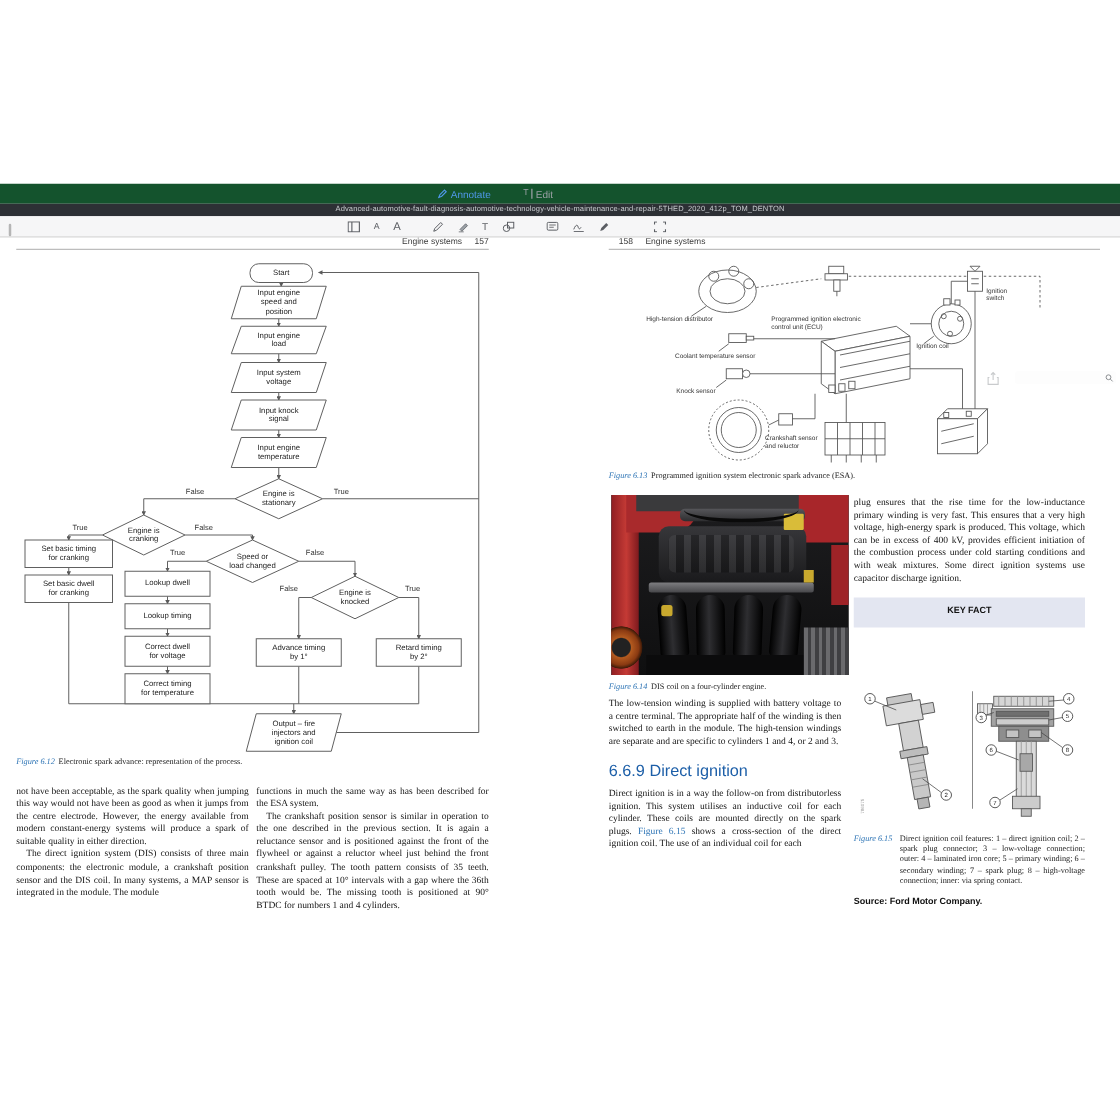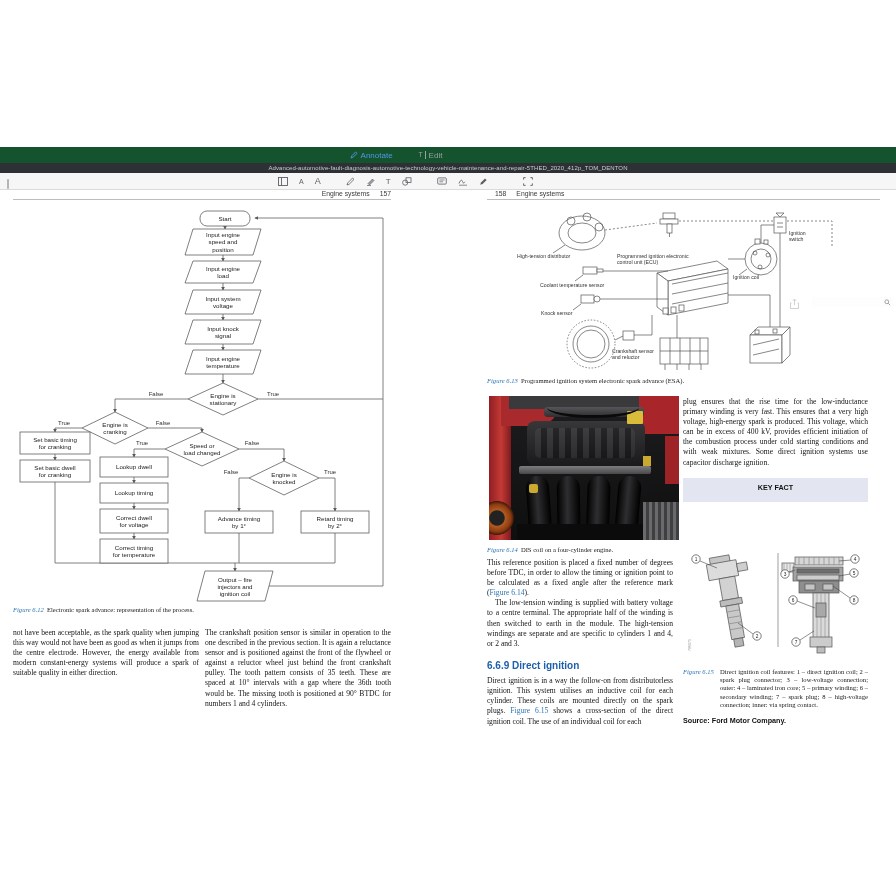--- a/index.html
+++ b/index.html
@@ -39,21 +39,21 @@
 
   
   .cap{position:absolute;font-size:6.6px;font-family:"Liberation Serif",serif;color:#222;line-height:1.25;}
   .cap-label{color:#2d74b5;font-style:italic;margin-right:3px;}
   .cap-grid{display:grid;grid-template-columns:auto 1fr;column-gap:3px;}
   .bt{font-size:7.6px;line-height:1.33;text-align:justify;font-family:"Liberation Serif",serif;color:#141414;}
   .bt p{margin:0;}
   .bt p+p{text-indent:8px;}
   .col{position:absolute;width:186px;}
   .lnk{color:#2d74b5;}
-  .h669{font-size:10px;font-weight:bold;color:#1d5fa8;font-family:"Liberation Sans",sans-serif;margin:10px 0 4px 0;text-align:left;}
+  .h669{font-size:13px;font-weight:normal;color:#1d5fa8;font-family:"Liberation Sans",sans-serif;margin:10px 0 4px 0;text-align:left;}
   .keyfact{margin-top:10px;background:#e3e6f1;padding:5px 7px 6px 7px;}
   .kf-title{text-align:center;font-weight:bold;font-size:7.2px;font-family:"Liberation Sans",sans-serif;color:#111;margin-bottom:4px;}
   .kf-body{font-size:7.3px;line-height:1.35;text-align:justify;font-family:"Liberation Sans",sans-serif;color:#222;}
   .source-line{position:absolute;left:683px;top:716px;width:185px;font-size:7.2px;font-weight:bold;font-family:"Liberation Sans",sans-serif;color:#111;}
 
   
   .fc{position:absolute;left:13px;top:206px;width:380px;height:400px;}
   .fc svg{position:absolute;left:0;top:0;}
   .fcl{position:absolute;display:flex;align-items:center;justify-content:center;text-align:center;font-size:6.2px;line-height:1.15;color:#222;white-space:pre-line;}
   .tfl{position:absolute;font-size:6px;color:#333;display:flex;align-items:center;justify-content:center;}
@@ -292,22 +292,24 @@
     <div class="tfl" style="left:206px;top:262px;width:24px;height:8px;">False</div>
     <div class="tfl" style="left:307px;top:262px;width:20px;height:8px;">True</div>
   </div>
 
   <div class="cap" style="left:13px;top:606px;width:380px;">
     <span class="cap-label">Figure 6.12</span><span>Electronic spark advance: representation of the process.</span>
   </div>
 
   <div class="col bt" style="left:13px;top:628px;">
     <p>not have been acceptable, as the spark quality when jumping this way would not have been as good as when it jumps from the centre electrode. However, the energy available from modern constant-energy systems will produce a spark of suitable quality in either direction.</p>
+    <p>The direct ignition system (DIS) consists of three main components: the electronic module, a crankshaft position sensor and the DIS coil. In many systems, a MAP sensor is integrated in the module. The module</p>
   </div>
   <div class="col bt" style="left:205px;top:628px;">
+    <p>functions in much the same way as has been described for the ESA system.</p>
     <p>The crankshaft position sensor is similar in operation to the one described in the previous section. It is again a reluctance sensor and is positioned against the front of the flywheel or against a reluctor wheel just behind the front crankshaft pulley. The tooth pattern consists of 35 teeth. These are spaced at 10° intervals with a gap where the 36th tooth would be. The missing tooth is positioned at 90° BTDC for numbers 1 and 4 cylinders.</p>
   </div>
 
   <div class="f613">
     <svg width="393" height="170" viewBox="0 0 393 170">
       <g stroke="#555" stroke-width="0.7" fill="none">
 
         <g>
           <ellipse cx="95" cy="28" rx="23" ry="17" fill="#fff"></ellipse>
           <ellipse cx="95" cy="28" rx="14" ry="10"></ellipse>
@@ -452,21 +454,20 @@
     <div class="ph-ring"></div>
     <div class="ph-ribbed"></div>
     <div class="ph-cable"></div>
   </div>
 
   <div class="cap" style="left:487px;top:546px;width:190px;">
     <span class="cap-label">Figure 6.14</span><span>DIS coil on a four-cylinder engine.</span>
   </div>
 
   <div class="col bt" style="left:487px;top:558px;">
-    <p><span>This reference position is placed a fixed number of degrees before TDC, in order to allow the timing or ignition point to be calculated as a fixed angle after the reference mark (</span><span class="lnk">Figure 6.14</span><span>).</span></p>
     <p>The low-tension winding is supplied with battery voltage to a centre terminal. The appropriate half of the winding is then switched to earth in the module. The high-tension windings are separate and are specific to cylinders 1 and 4, or 2 and 3.</p>
     <div class="h669">6.6.9  Direct ignition</div>
     <p style="text-indent:0;"><span>Direct ignition is in a way the follow-on from distributorless ignition. This system utilises an inductive coil for each cylinder. These coils are mounted directly on the spark plugs. </span><span class="lnk">Figure 6.15</span><span> shows a cross-section of the direct ignition coil. The use of an individual coil for each</span></p>
   </div>
 
   <div class="col" style="left:683px;top:397px;width:185px;">
     <div class="bt">
         <p>plug ensures that the rise time for the low-inductance primary winding is very fast. This ensures that a very high voltage, high-energy spark is produced. This voltage, which can be in excess of 400 kV, provides efficient initiation of the combustion process under cold starting conditions and with weak mixtures. Some direct ignition systems use capacitor discharge ignition.</p>
       </div>
     <div class="keyfact">

